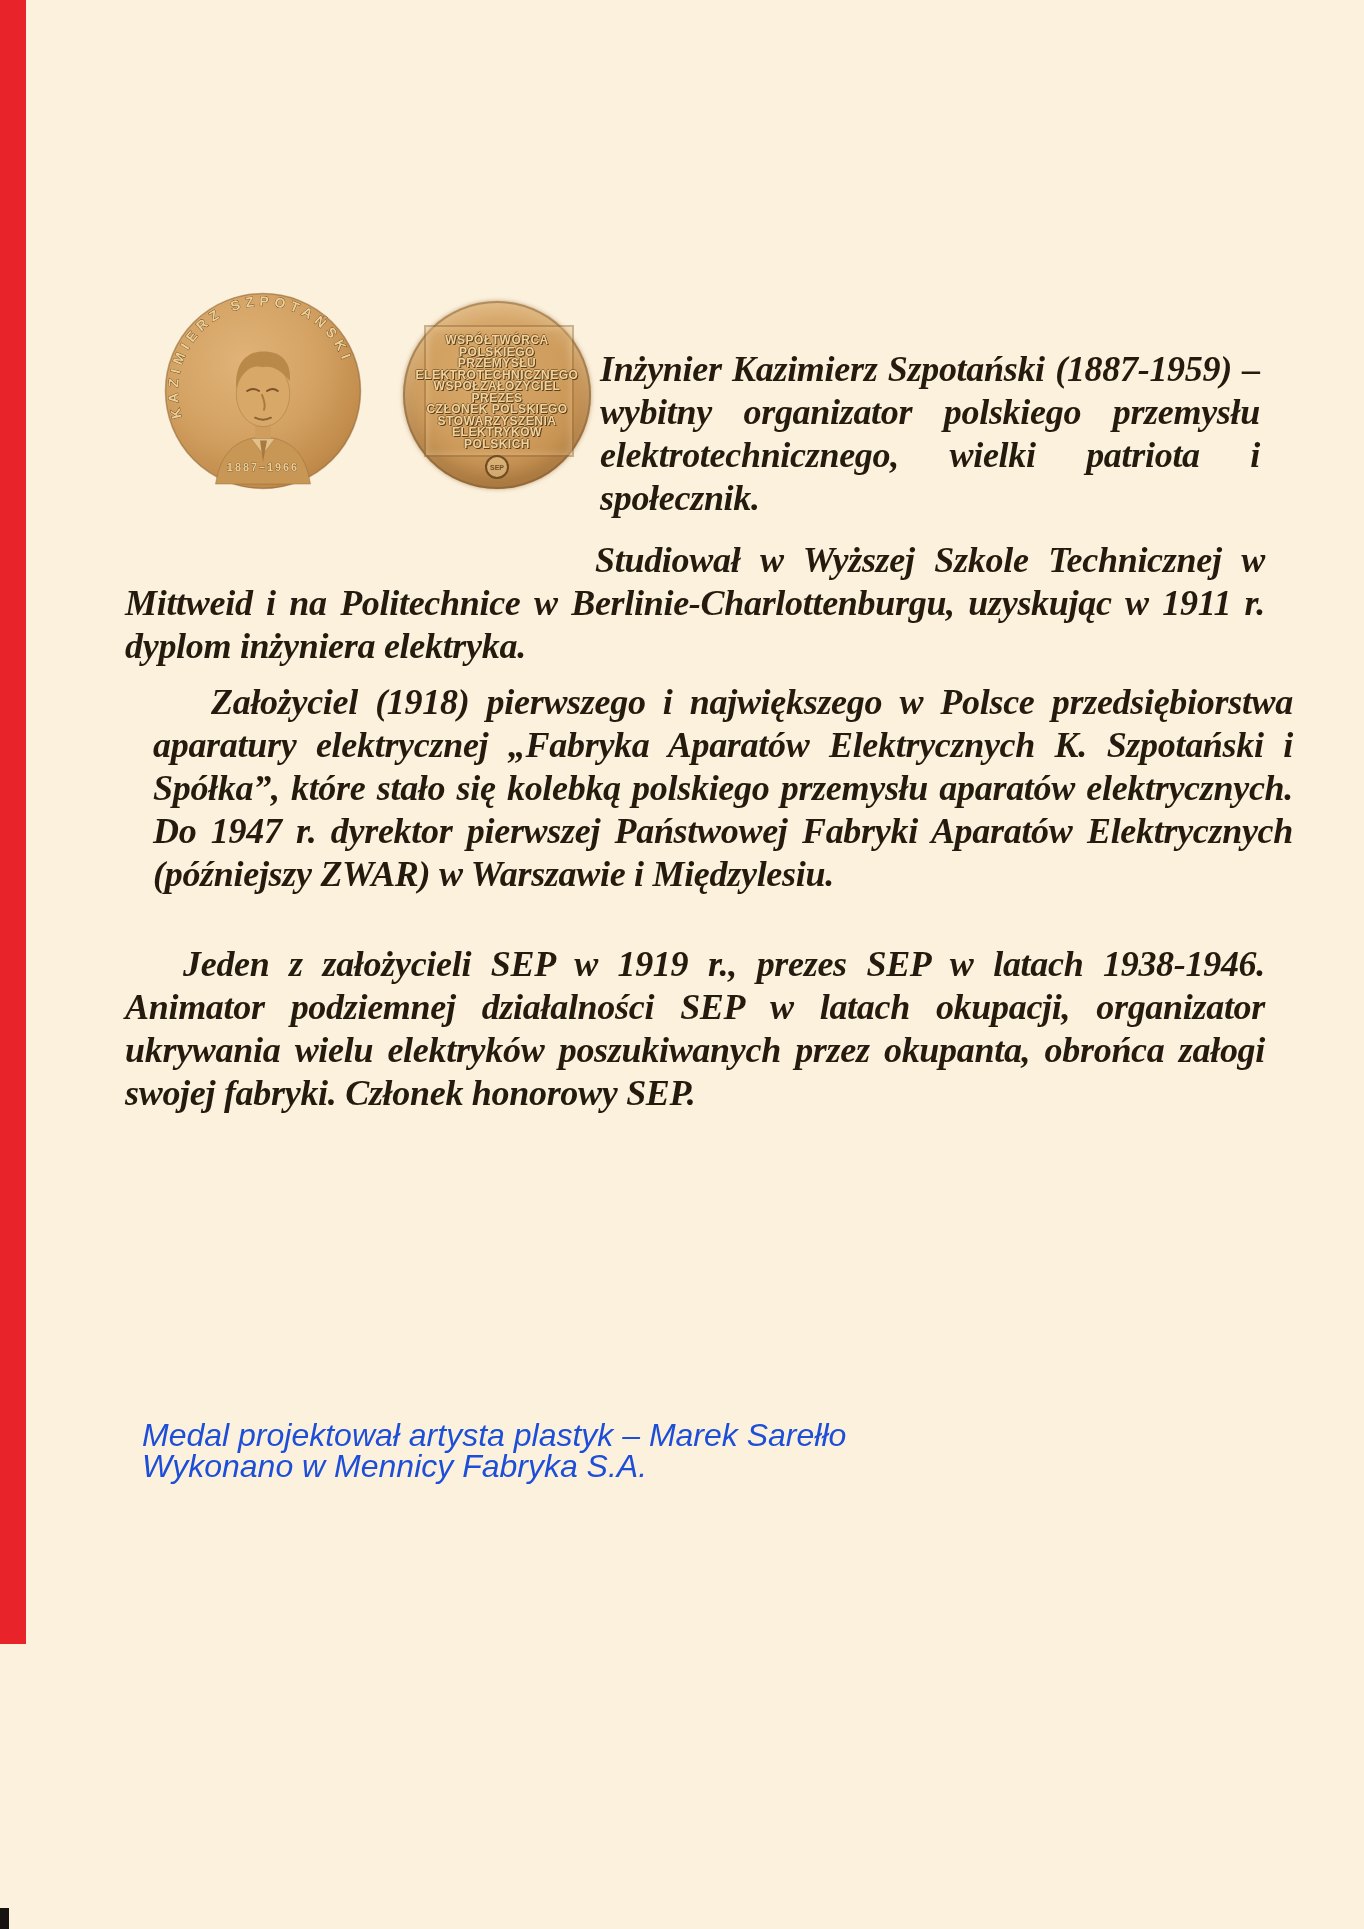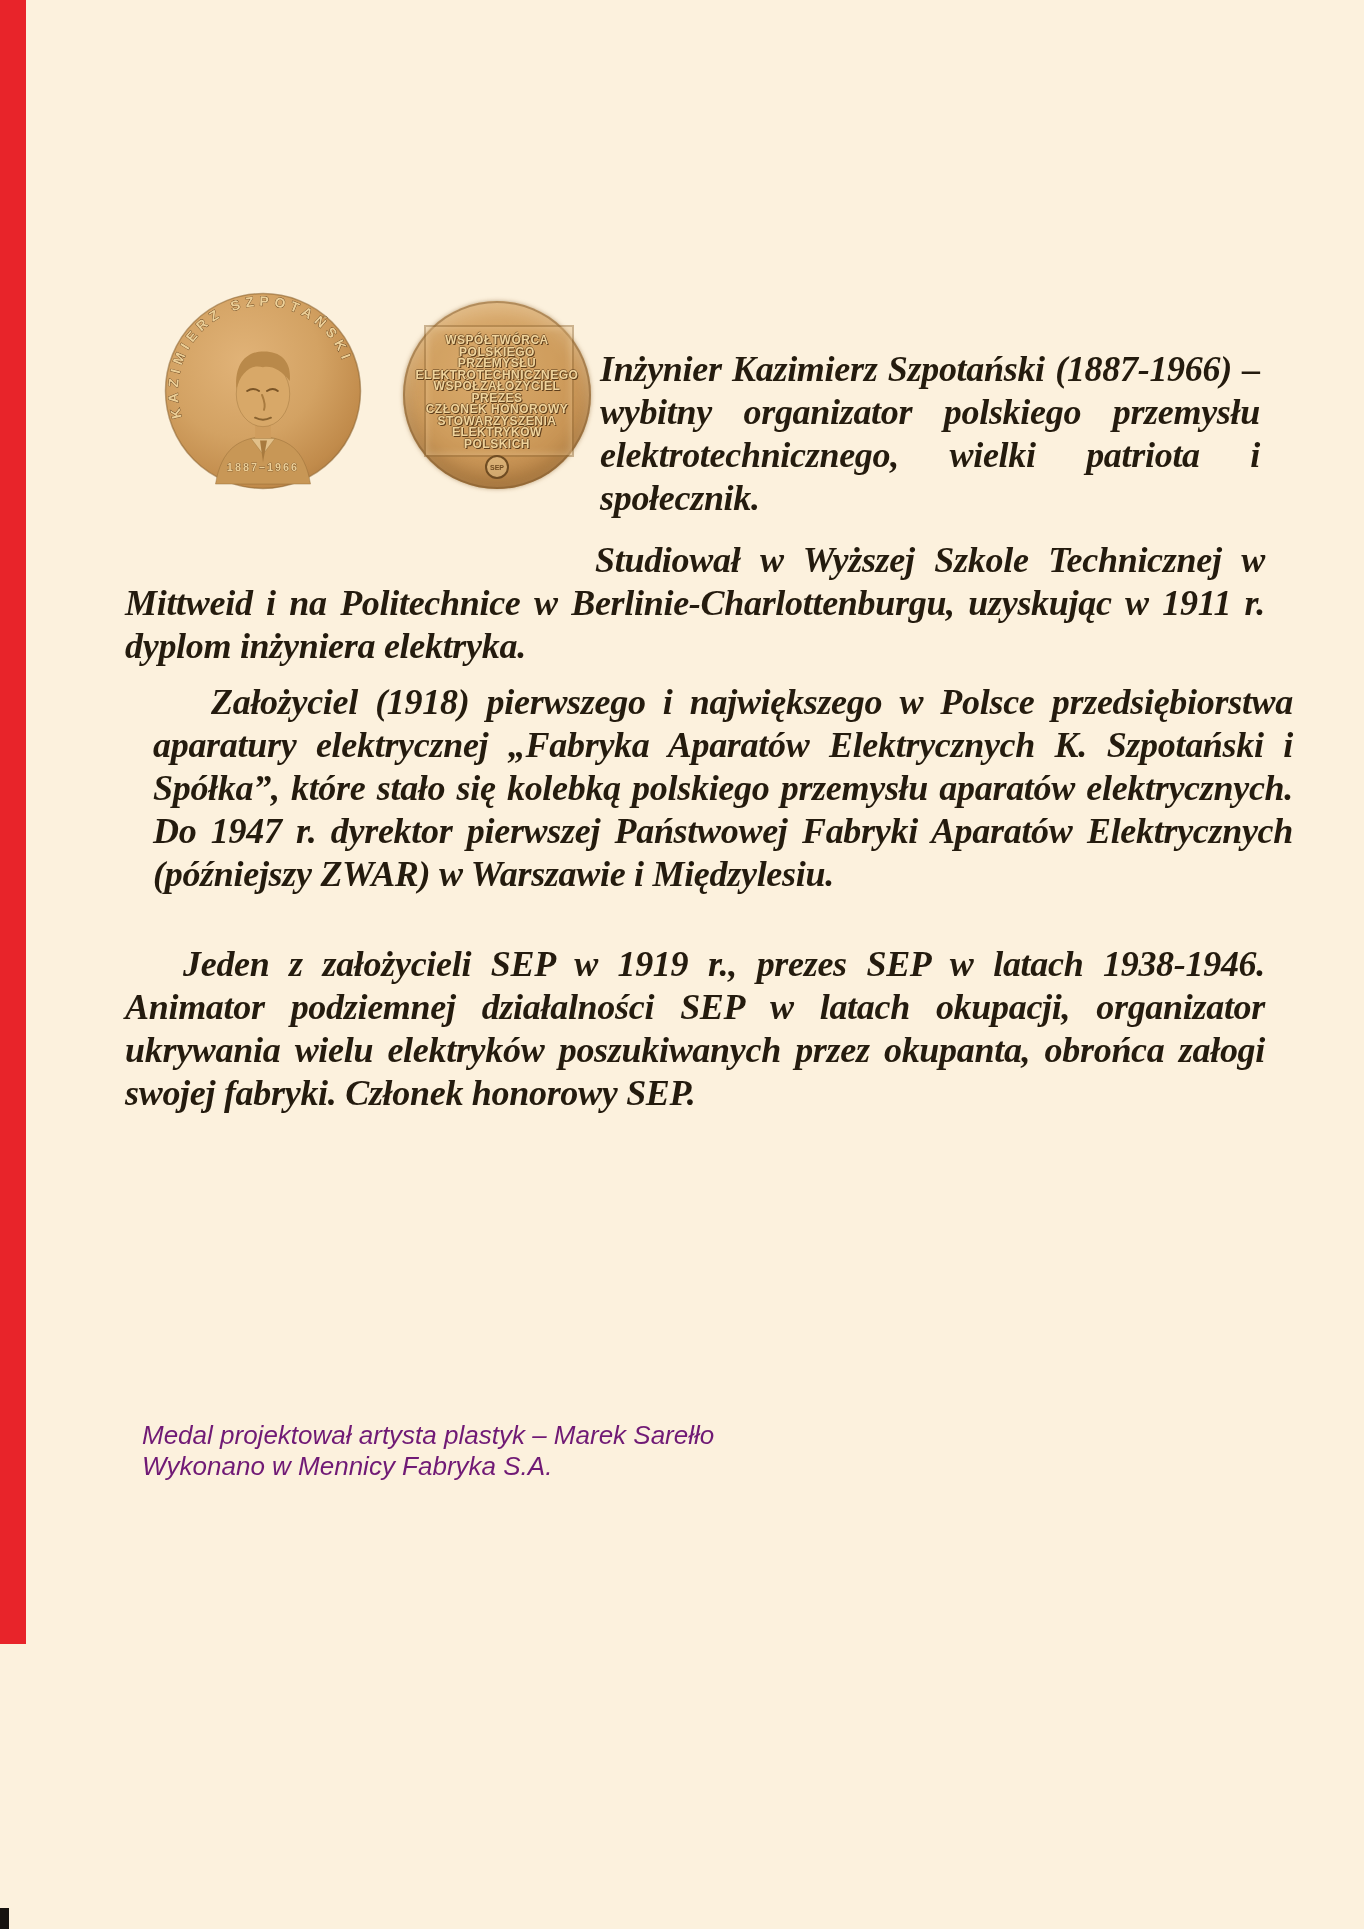--- a/index.html
+++ b/index.html
@@ -76,21 +76,21 @@
     text-align:justify; letter-spacing:-0.3px;
   }
   .para-intro   { left:600px; top:312px; width:660px;  }
   .para-studies { left:125px; top:503px; width:1140px; text-indent:470px; }
   .para-founder { left:125px; top:645px; width:1140px; text-indent:58px;margin-left:28px; }
   .para-sep     { left:125px; top:907px; width:1140px; text-indent:58px; }
 
   .caption {
     position:absolute; left:142px; top:1420px;
     font-family:"Liberation Sans", sans-serif; font-style:italic;
-    font-size:26px; line-height:31px; color:#701a75;
+    font-size:32px; line-height:31px; color:#1d4ed8;
   }
 </style>
 </head>
 <body>
 
 <div class="page">
 
   <div class="red-stripe"></div>
   <div class="black-mark"></div>
 
@@ -127,29 +127,29 @@
 
   <div class="medal medal-reverse">
     <div class="plaque"></div>
     <div class="reverse-text">
       <div class="reverse-line">WSPÓŁTWÓRCA</div>
       <div class="reverse-line">POLSKIEGO</div>
       <div class="reverse-line">PRZEMYSŁU</div>
       <div class="reverse-line">ELEKTROTECHNICZNEGO</div>
       <div class="reverse-line">WSPÓŁZAŁOŻYCIEL</div>
       <div class="reverse-line">PREZES</div>
-      <div class="reverse-line">CZŁONEK HONOROWY</div>
+      <div class="reverse-line">CZŁONEK POLSKIEGO</div>
       <div class="reverse-line">STOWARZYSZENIA</div>
       <div class="reverse-line">ELEKTRYKÓW</div>
       <div class="reverse-line">POLSKICH</div>
       <div class="sep-logo">SEP</div>
     </div>
   </div>
 
-  <p class="para para-intro">Inżynier Kazimierz Szpotański (1887-1966) – wybitny organizator polskiego przemysłu elektrotechnicznego, wielki patriota i społecznik.</p>
+  <p class="para para-intro">Inżynier Kazimierz Szpotański (1887-1959) – wybitny organizator polskiego przemysłu elektrotechnicznego, wielki patriota i społecznik.</p>
 
   <p class="para para-studies">Studiował w Wyższej Szkole Technicznej w Mittweid i na Politechnice w Berlinie-Charlottenburgu, uzyskując w 1911 r. dyplom inżyniera elektryka.</p>
 
   <p class="para para-founder">Założyciel (1918) pierwszego i największego w Polsce przedsiębiorstwa aparatury elektrycznej „Fabryka Aparatów Elektrycznych K. Szpotański i Spółka”, które stało się kolebką polskiego przemysłu aparatów elektrycznych. Do 1947 r. dyrektor pierwszej Państwowej Fabryki Aparatów Elektrycznych (późniejszy ZWAR) w Warszawie i Międzylesiu.</p>
 
   <p class="para para-sep">Jeden z założycieli SEP w 1919 r., prezes SEP w latach 1938-1946. Animator podziemnej działalności SEP w latach okupacji, organizator ukrywania wielu elektryków poszukiwanych przez okupanta, obrońca załogi swojej fabryki. Członek honorowy SEP.</p>
 
   <div class="caption">
     <div>Medal projektował artysta plastyk – Marek Sarełło</div>
     <div>Wykonano w Mennicy Fabryka S.A.</div>

